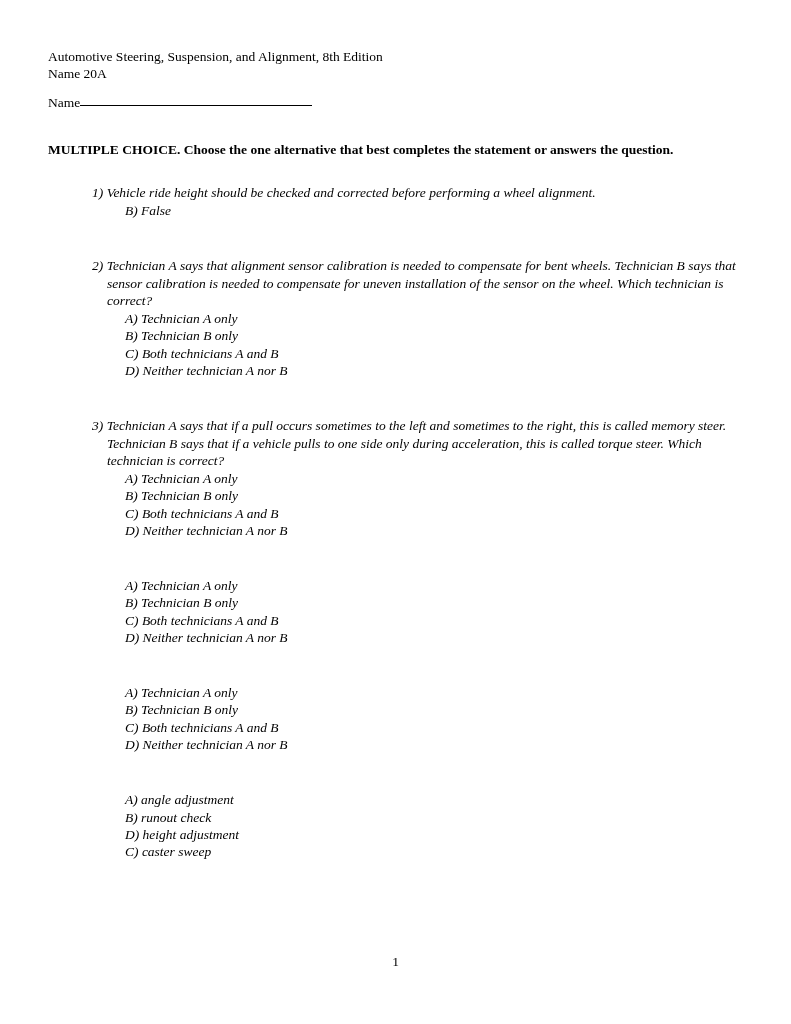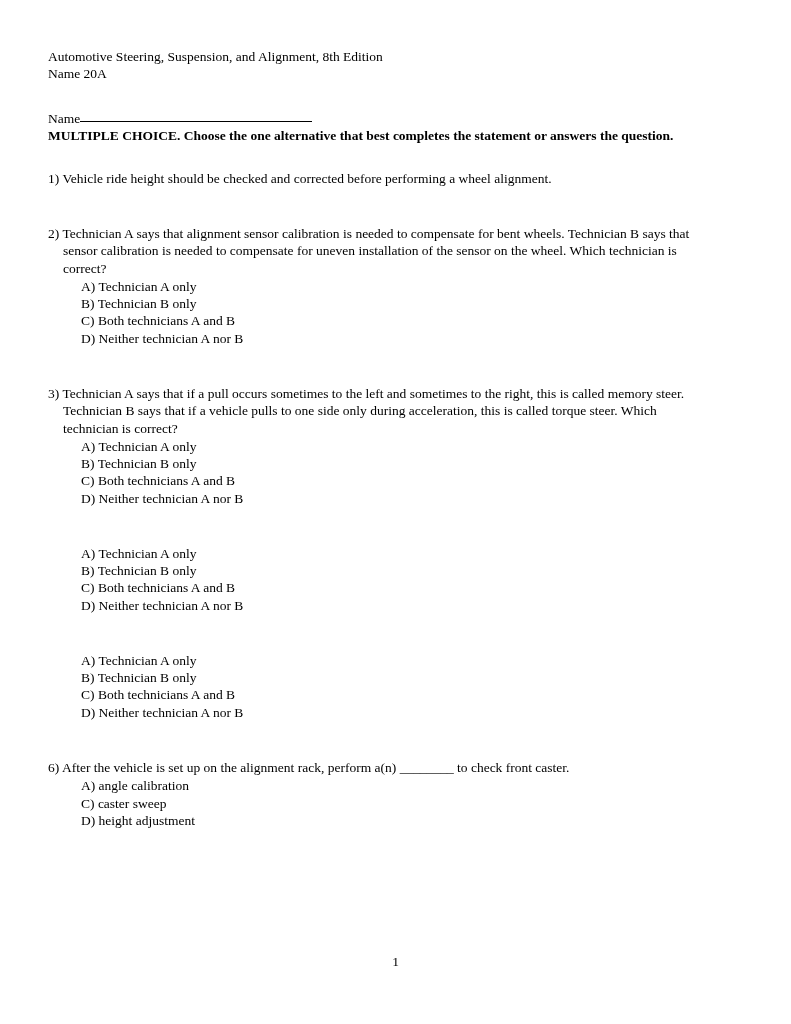--- a/index.html
+++ b/index.html
@@ -20,35 +20,38 @@
   .page {
     position: absolute;
     top: 0; left: 0;
     width: 791px;
     height: 1024px;
     padding: 48px 48px 12px 48px;
     box-sizing: border-box;
   }
   .header-line { white-space: nowrap; }
   .name-row {
-    margin-top: 26px;
+    margin-top: 10px;
     white-space: nowrap;
   }
   .name-line {
     display: inline-block;
     width: 232px;
     border-bottom: 1px solid #000;
     height: 0.95em;
     vertical-align: baseline;
   }
   .section-heading {
+    margin-top: 30px;
     font-weight: bold;
   }
   .questions {
     margin-top: 26px;
+    margin-left: 44px;
+    font-style: italic;
   }
   .question {
     margin-bottom: 38px;
   }
   .stem {
     max-width: 652px;
     padding-left: 15px;
     text-indent: -15px;
   }
   .choices {
@@ -79,20 +82,21 @@
   <div class="name-row">
     <span>Name</span><span class="name-line"></span>
   </div>
 
   <div class="section-heading">MULTIPLE CHOICE.  Choose the one alternative that best completes the statement or answers the question.</div>
 
   <div class="questions" id="questions">
   <div class="question">
     <div class="stem"><span>1)</span> <span>Vehicle ride height should be checked and corrected before performing a wheel alignment.</span></div>
     <div class="choices">
+          <div class="choice">B) False</div>
         </div>
   </div>
 
   <div class="question">
     <div class="stem"><span>2)</span> <span>Technician A says that alignment sensor calibration is needed to compensate for bent wheels. Technician B says that sensor calibration is needed to compensate for uneven installation of the sensor on the wheel. Which technician is correct?</span></div>
     <div class="choices">
           <div class="choice">A) Technician A only</div>
           <div class="choice">B) Technician B only</div>
           <div class="choice">C) Both technicians A and B</div>
           <div class="choice">D) Neither technician A nor B</div>
@@ -121,25 +125,25 @@
   <div class="question">
     <div class="choices">
           <div class="choice">A) Technician A only</div>
           <div class="choice">B) Technician B only</div>
           <div class="choice">C) Both technicians A and B</div>
           <div class="choice">D) Neither technician A nor B</div>
         </div>
   </div>
 
   <div class="question">
-    <div class="stem"><span>6)</span> <span>After the vehicle is set up on the alignment rack, perform a(n) ________ to check front caster.</span></div>
     <div class="choices">
-          <div class="choice">A) angle calibration</div>
+          <div class="choice">A) angle adjustment</div>
+          <div class="choice">B) runout check</div>
+          <div class="choice">D) height adjustment</div>
           <div class="choice">C) caster sweep</div>
-          <div class="choice">D) height adjustment</div>
         </div>
   </div>
 </div>
 
   <div class="footer">
     <span>1</span>
   </div>
 
 </div>
 

